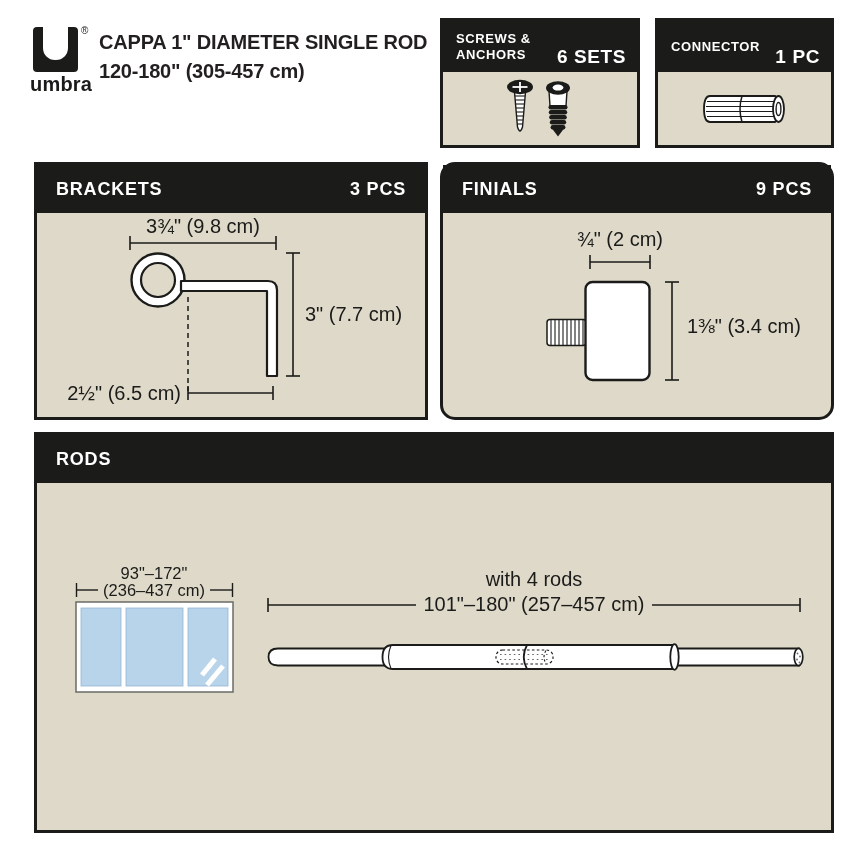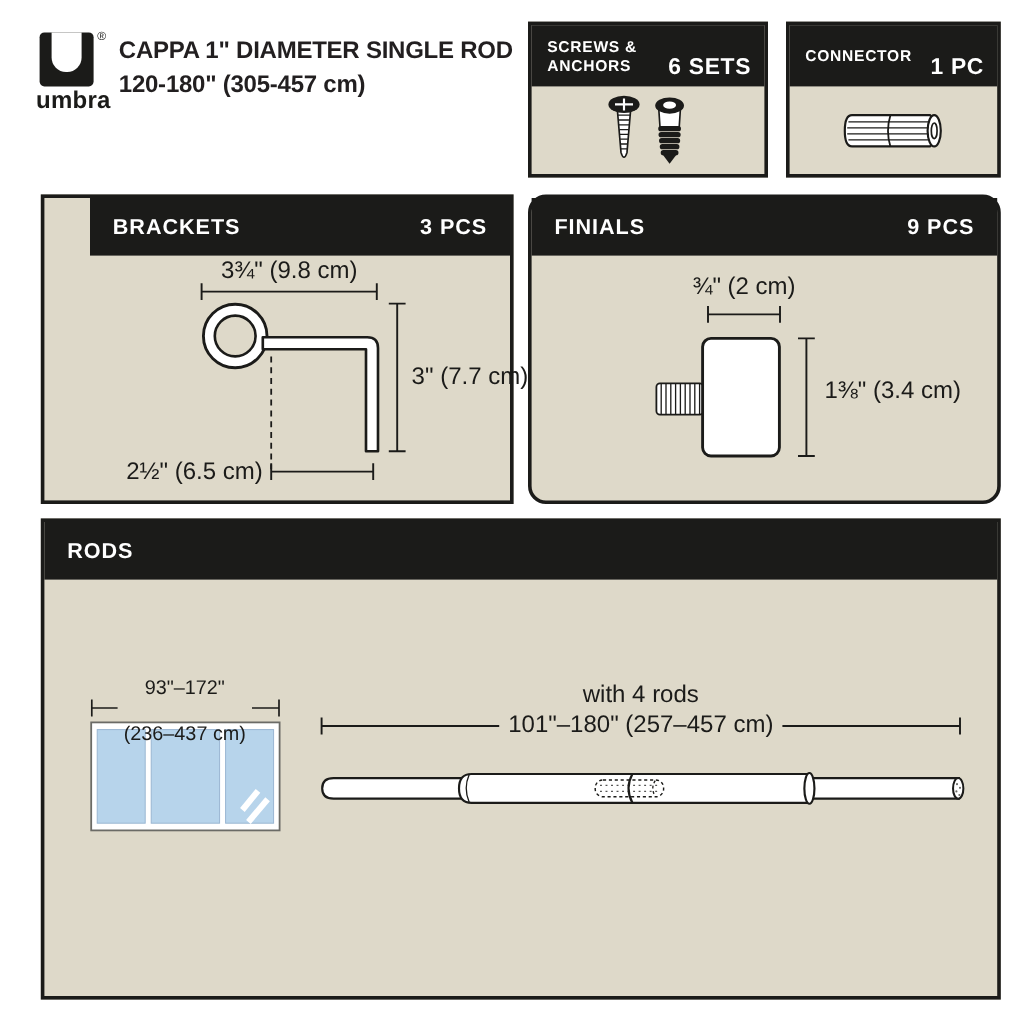--- a/index.html
+++ b/index.html
@@ -105,21 +105,21 @@
         <line x1="9" y1="19.5" x2="81" y2="19.5" stroke="#1b1b19" stroke-width="1"></line>
         <line x1="9" y1="24.5" x2="81" y2="24.5" stroke="#1b1b19" stroke-width="1"></line>
         <line x1="10" y1="29.5" x2="80" y2="29.5" stroke="#1b1b19" stroke-width="1"></line>
         <path d="M 45 9 Q 41 22 45 35" fill="none" stroke="#1b1b19" stroke-width="1.5"></path>
         <ellipse cx="81.5" cy="22" rx="5.5" ry="13" fill="#ffffff" stroke="#1b1b19" stroke-width="1.8"></ellipse>
         <ellipse cx="81.5" cy="22" rx="2.4" ry="6.5" fill="#ffffff" stroke="#1b1b19" stroke-width="1.4"></ellipse>
       </svg>
     </div>
   </div>
 
-  <div class="panel" style="left:34px;top:162px;width:394px;height:258px;padding-left:38px;">
+  <div class="panel" style="left:34px;top:162px;width:394px;height:258px;">
     <div class="panel-header hdr-lg">
       <div class="hdr-label-lg">BRACKETS</div>
       <div class="hdr-qty-lg">3 PCS</div>
     </div>
     <div class="panel-body" style="height:204px;">
       <svg class="diagram-svg" width="388" height="204" viewBox="0 0 388 204">
         <g stroke="#1b1b19" stroke-width="1.6">
           <line x1="93" y1="30" x2="239" y2="30"></line>
           <line x1="93" y1="23" x2="93" y2="37"></line>
           <line x1="239" y1="23" x2="239" y2="37"></line>
@@ -231,19 +231,19 @@
           </g>
           <path d="M 490 162 Q 483.5 174 490 186" fill="none" stroke="#1b1b19" stroke-width="1.8"></path>
           <ellipse cx="761.5" cy="174" rx="4.3" ry="8.6" fill="#ffffff" stroke="#1b1b19" stroke-width="1.7"></ellipse>
           <circle cx="760.5" cy="170.5" r="0.9" fill="#6b6b66"></circle>
           <circle cx="763" cy="173.5" r="0.9" fill="#6b6b66"></circle>
           <circle cx="760" cy="176.5" r="0.9" fill="#6b6b66"></circle>
           <circle cx="762.5" cy="179.5" r="0.9" fill="#6b6b66"></circle>
         </g>
       </svg>
       <div class="dim-label-sm t-center" style="left:37px;top:81px;width:160px;">93"–172"</div>
-      <div class="dim-label-sm t-center" style="left:37px;top:98px;width:160px;margin-top:22px;">(236–437 cm)</div>
+      <div class="dim-label-sm t-center" style="left:37px;top:98px;width:160px;">(236–437 cm)</div>
       <div class="dim-label t-center" style="left:387px;top:84px;width:220px;">with 4 rods</div>
       <div class="dim-label t-center" style="left:347px;top:109px;width:300px;">101"–180" (257–457 cm)</div>
     </div>
   </div>
 
 </div>
 
 </body></html>

